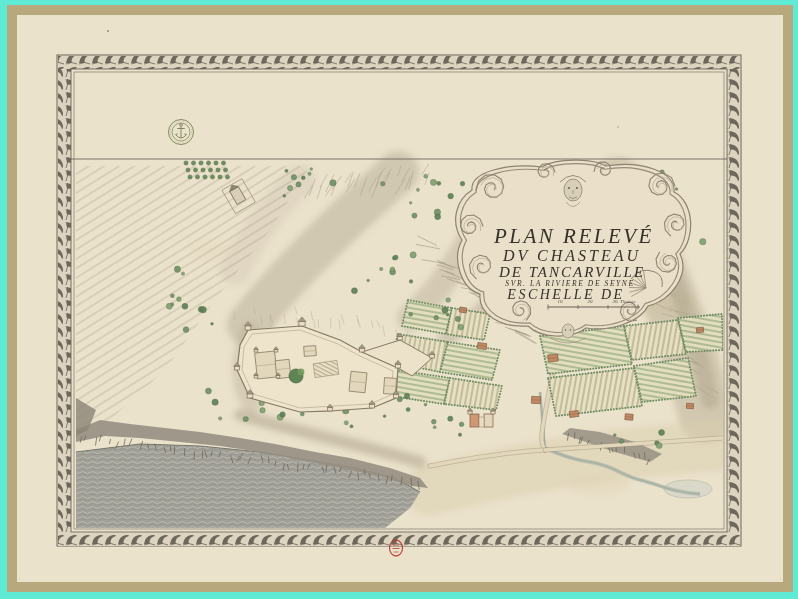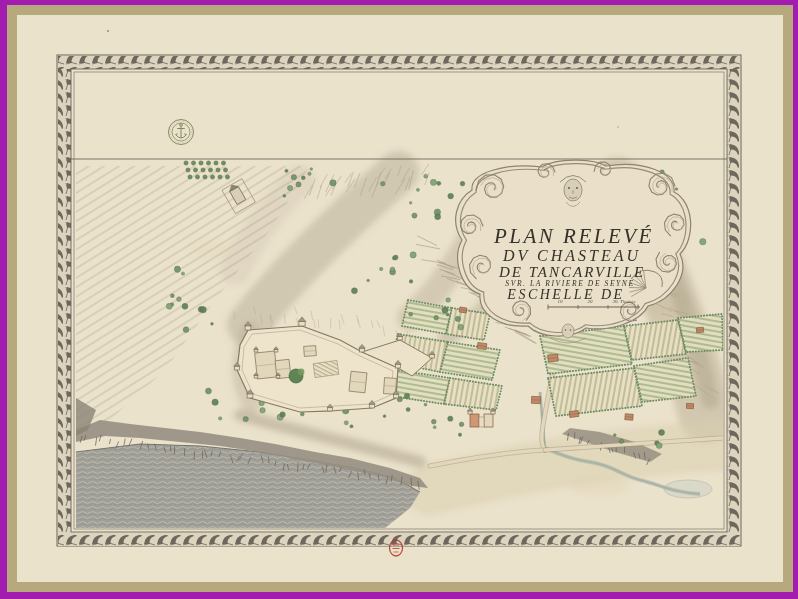--- a/index.html
+++ b/index.html
@@ -1,16 +1,16 @@
 <!DOCTYPE html>
 <html><head>
 <meta charset="utf-8">
 <style>
   html,body{margin:0;padding:0;background:#ffffff;}
-  .stage{position:relative;width:798px;height:599px;overflow:hidden;background:#a21caf;
+  .stage{position:relative;width:798px;height:599px;overflow:hidden;background:#5eead4;
          font-family:"Liberation Serif", serif;}
   svg{display:block}
   text{font-family:"Liberation Serif", serif;}
   .title-txt{font-style:italic;fill:#35312a;}
   .tiny-txt{font-style:italic;fill:#55504a;}
 </style>
 </head>
 <body>
 
 <div class="stage">

